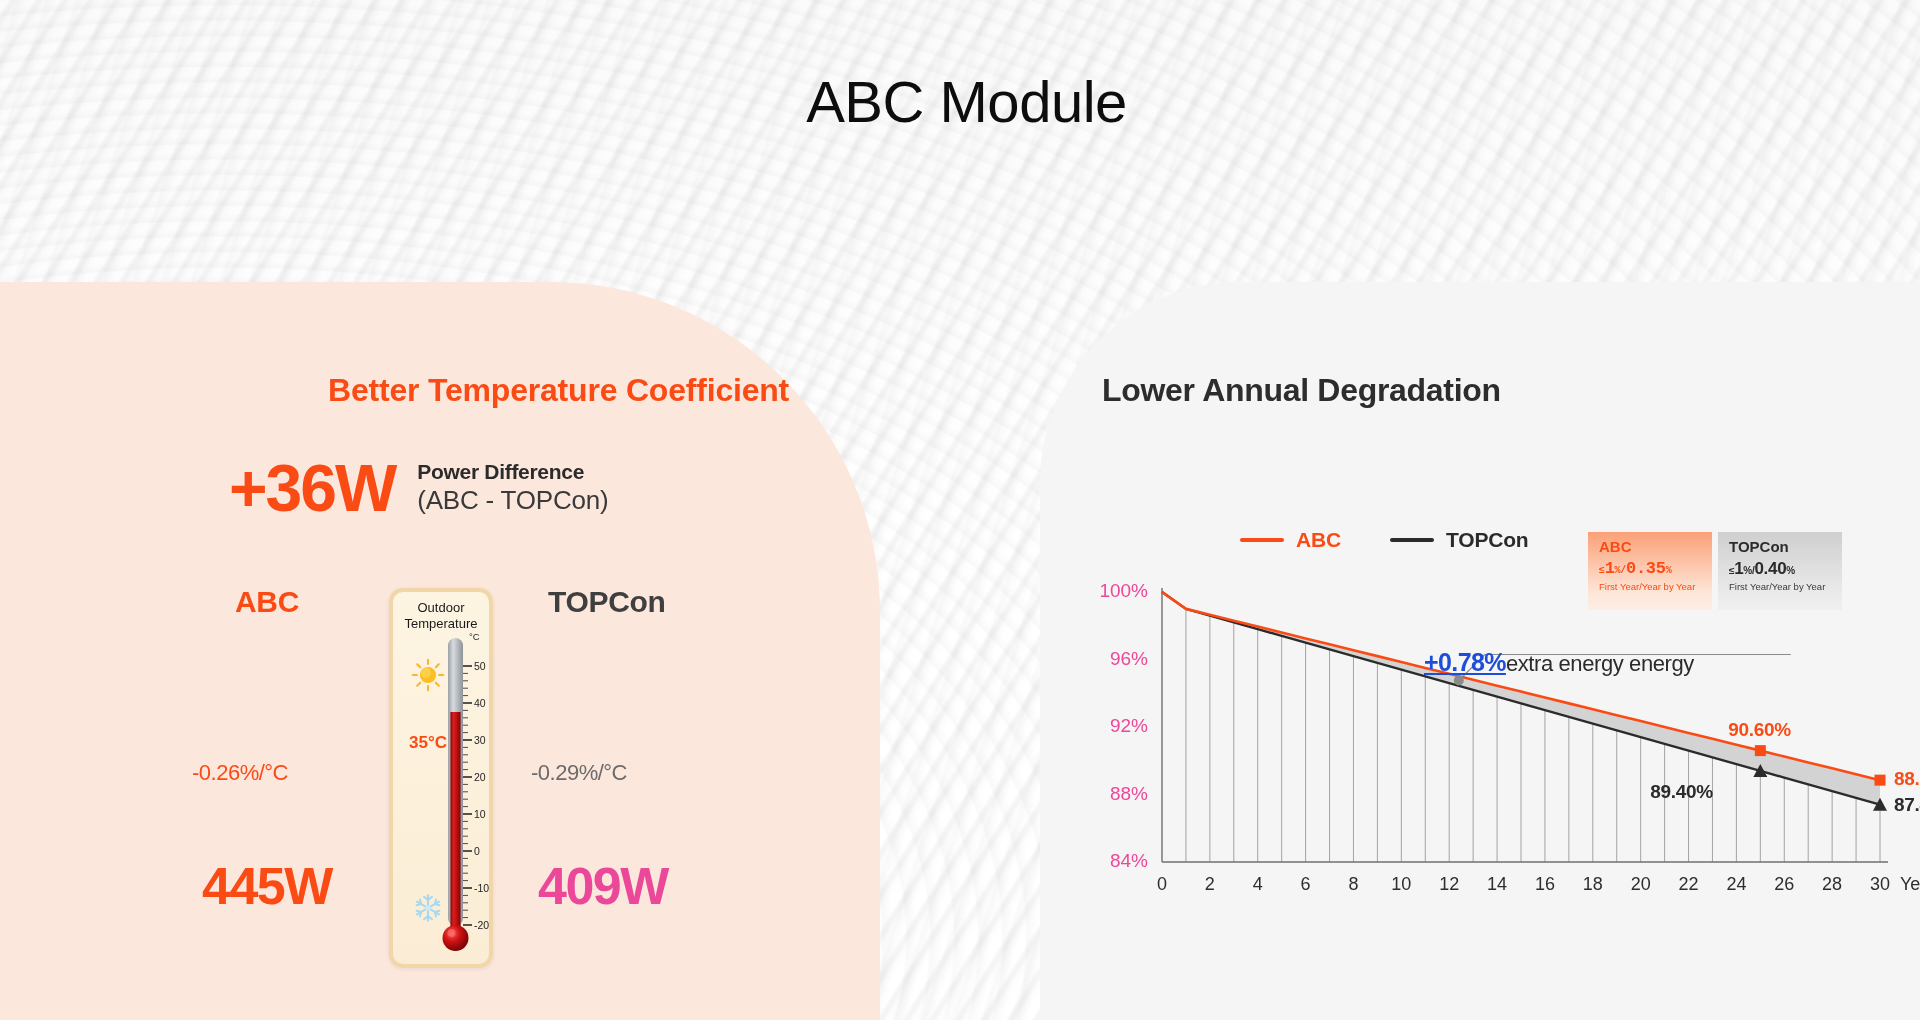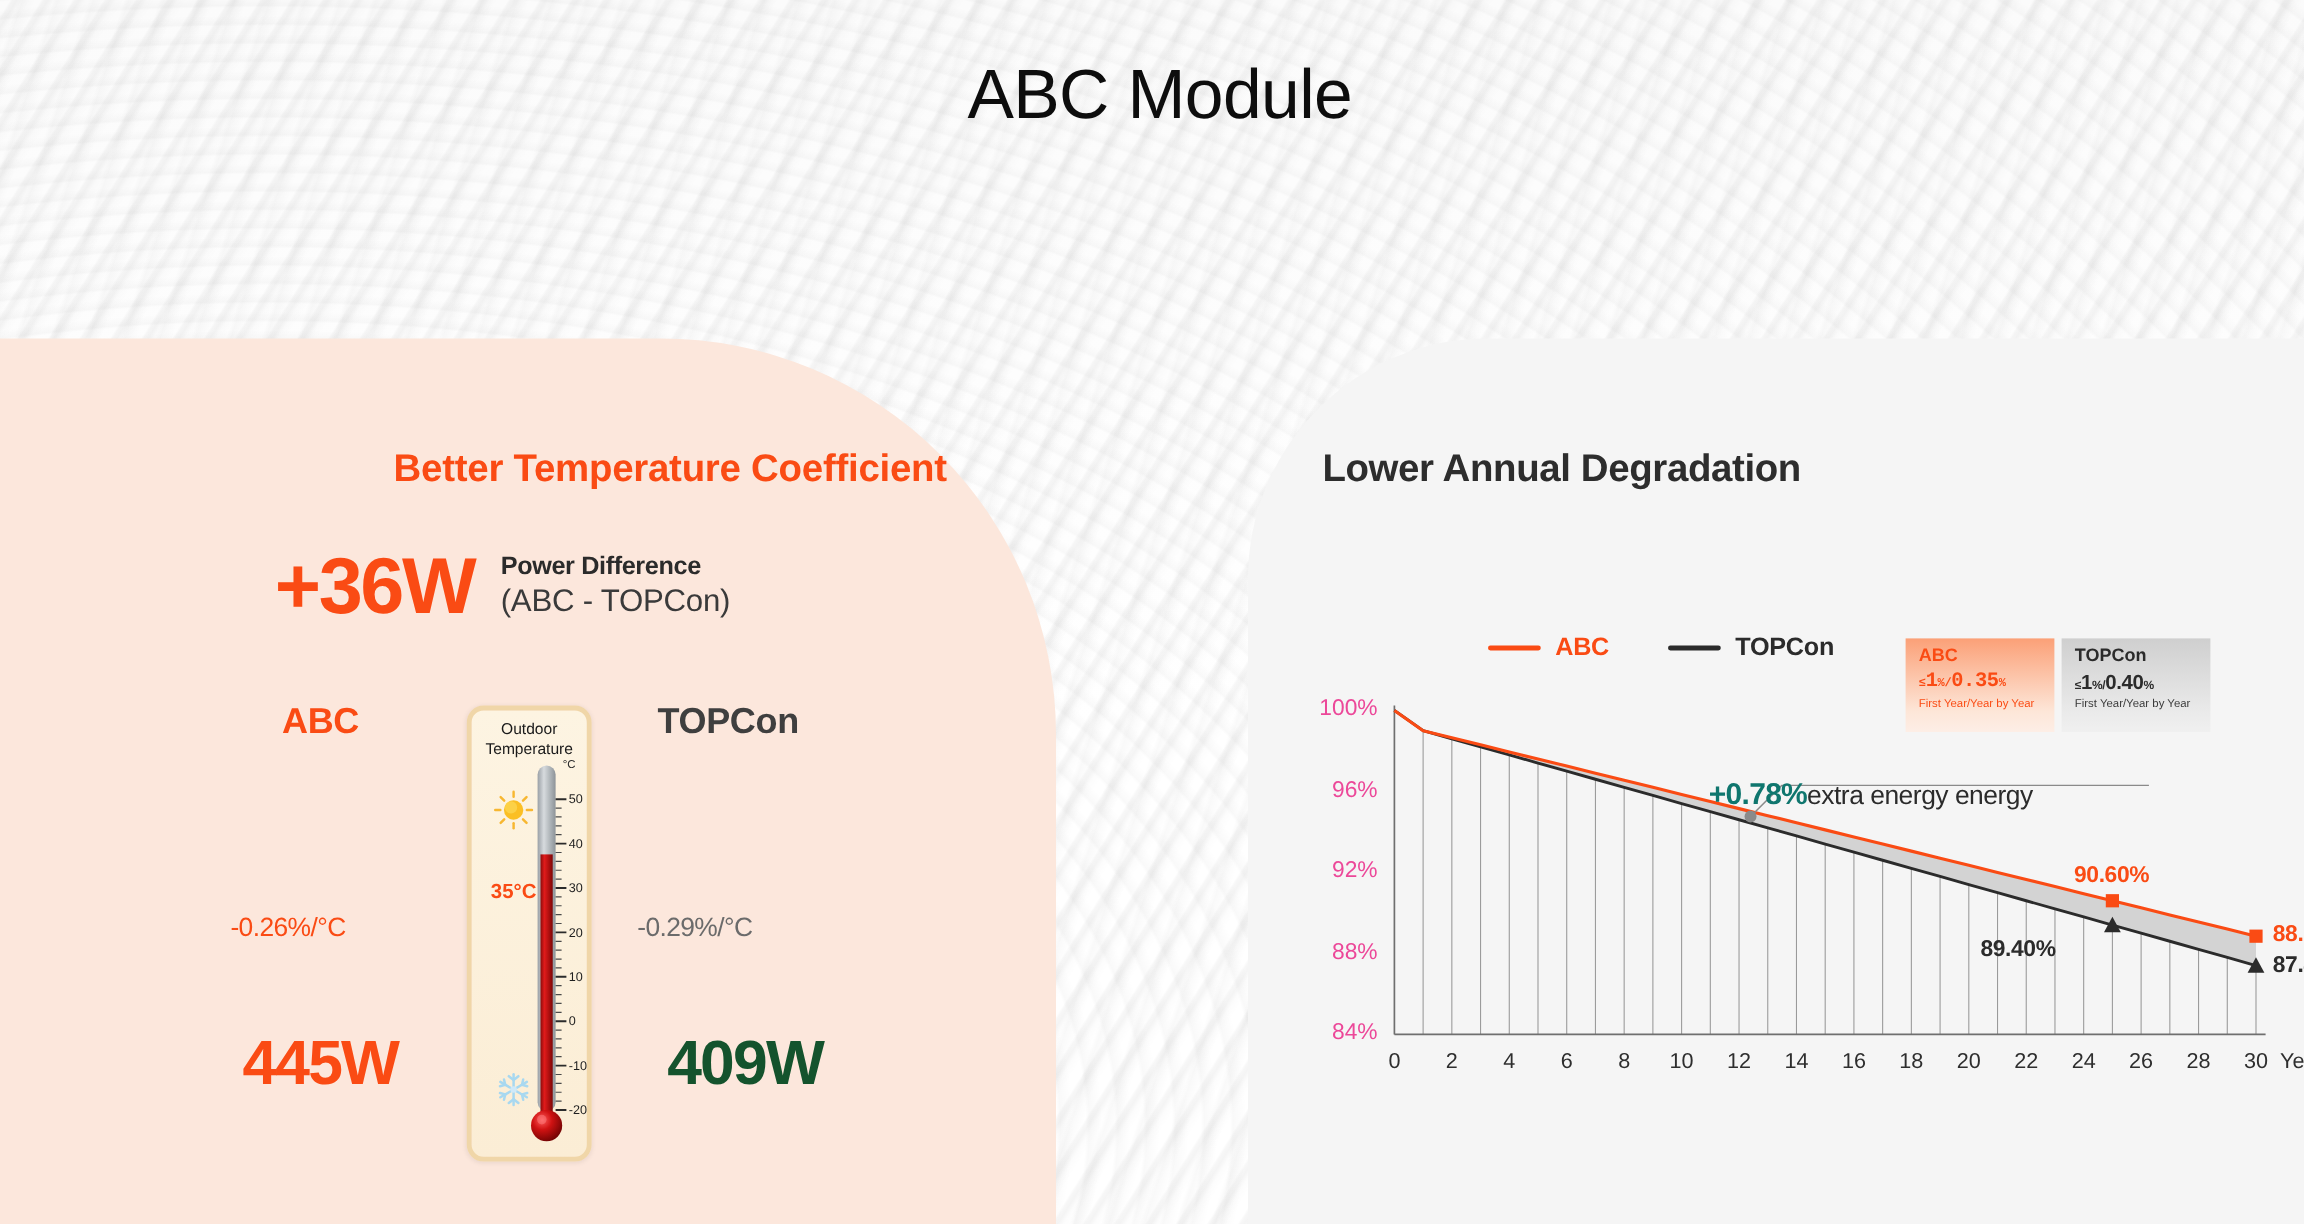--- a/index.html
+++ b/index.html
@@ -36,21 +36,21 @@
       repeating-radial-gradient(ellipse 1400px 900px at 18% 95%,
         rgba(0,0,0,0.000) 0px,
         rgba(0,0,0,0.000) 10px,
         rgba(0,0,0,0.028) 13px,
         rgba(0,0,0,0.000) 24px);
     opacity:.85;
   }
 
   
   .page-title{
-    position:absolute; top:45px; left:0; width:1920px;
+    position:absolute; top:68px; left:0; width:1920px;
     text-align:center; z-index:5;
     font-size:58px; font-weight:400; letter-spacing:-0.5px;
     color:#0d0d0d;
     padding-left:13px;
   }
 
   
   .panel-left{
     position:absolute; z-index:2;
     left:-70px; top:282px; width:950px; height:760px;
@@ -78,21 +78,21 @@
   .col-head{ position:absolute; z-index:6; top:585px; font-size:30px; font-weight:700; letter-spacing:-0.3px; }
   .col-head.abc{ left:235px; color:#fa4b14; }
   .col-head.top{ left:548px; color:#3f3f3f; }
 
   .col-coef{ position:absolute; z-index:6; top:760px; font-size:22px; font-weight:400; letter-spacing:-0.5px; }
   .col-coef.abc{ left:192px; color:#fa4b14; }
   .col-coef.top{ left:531px; color:#6b6b6b; }
 
   .col-watt{ position:absolute; z-index:6; top:856px; font-size:52px; font-weight:700; letter-spacing:-1.5px; }
   .col-watt.abc{ left:202px; color:#fa4b14; }
-  .col-watt.top{ left:556px; color:#14532d; }
+  .col-watt.top{ left:538px; color:#ec4899; }
 
   
   .thermo{
     position:absolute; z-index:7; left:389px; top:588px;
     width:104px; height:380px;
     background:linear-gradient(180deg,#fdf4e2 0%,#fbedd5 100%);
     border:4px solid #f0d6a8; border-radius:14px;
     box-shadow:0 1px 4px rgba(0,0,0,.08);
   }
   .thermo-title{
@@ -138,21 +138,21 @@
 
   .chart-wrap{ position:absolute; z-index:6; left:1090px; top:580px; width:820px; height:350px; }
   .yl{ position:absolute; font-size:19px; color:#ec4899; text-align:right; width:66px; }
   .xl{ position:absolute; font-size:18px; color:#2e2e2e; text-align:center; }
   .xunit{ position:absolute; font-size:18px; color:#2e2e2e; }
 
   .ann{
     position:absolute; z-index:7; left:1424px; top:648px;
     white-space:nowrap;
   }
-  .ann .pct{ font-size:25px; font-weight:700; color:#0f766e; letter-spacing:-0.6px; }
+  .ann .pct{ font-size:25px; font-weight:700; color:#1d4ed8; letter-spacing:-0.6px;text-decoration:underline; }
   .ann .txt{ font-size:22px; font-weight:400; color:#2b2b2b; letter-spacing:-0.4px; }
 
   .dlabel{ position:absolute; z-index:7; font-size:19px; font-weight:700; letter-spacing:-0.3px; white-space:nowrap; }
   .dlabel.o{ color:#fa4b14; }
   .dlabel.k{ color:#2b2b2b; }
 </style>
 </head>
 <body>
 
 <div class="bg-waves"></div>

